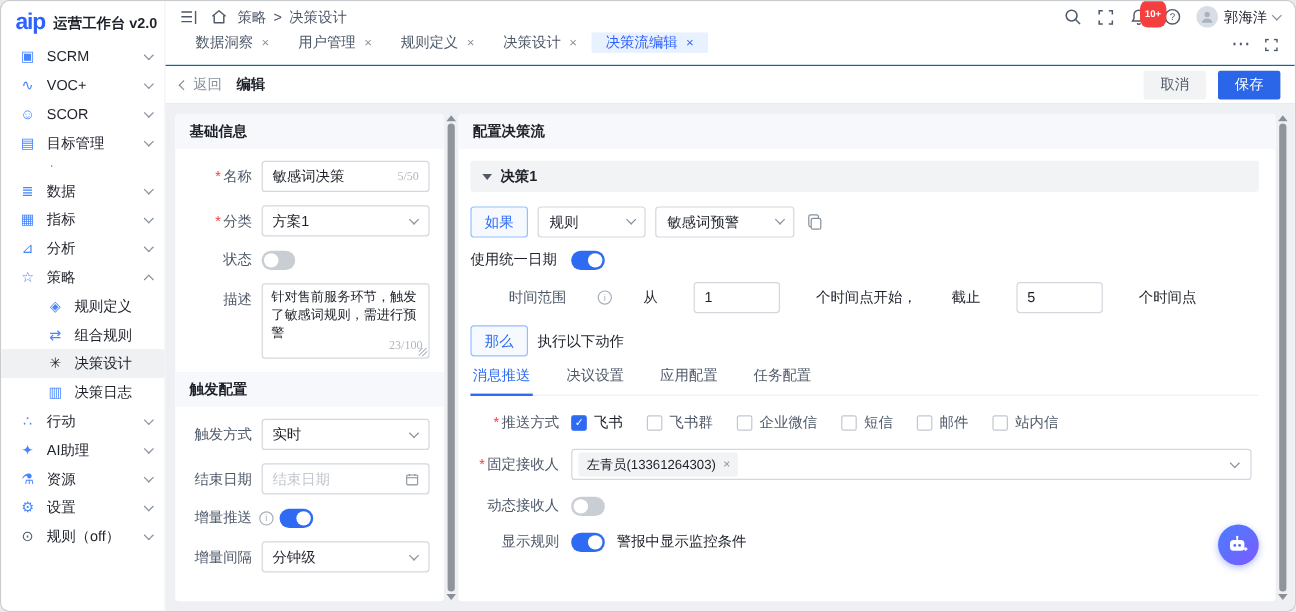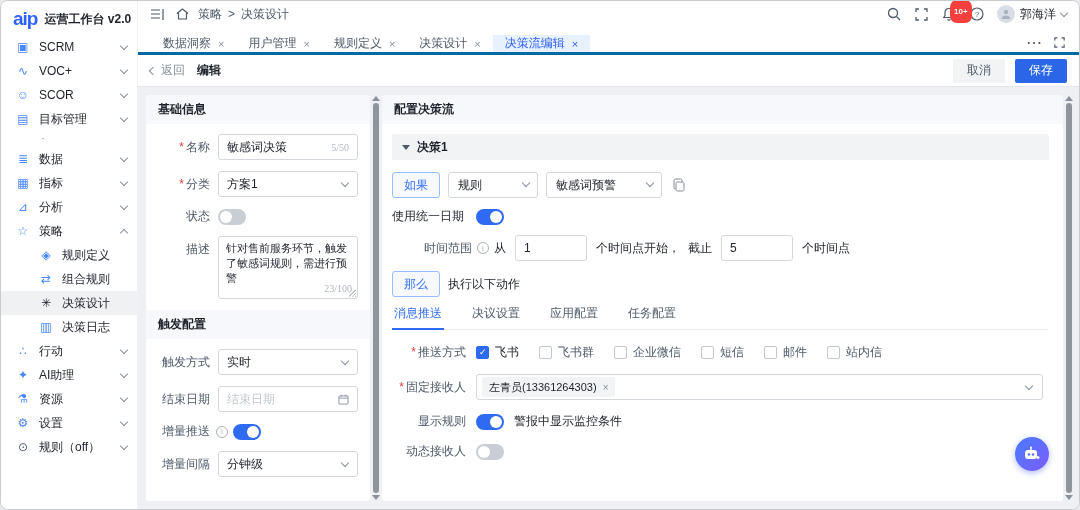--- a/index.html
+++ b/index.html
@@ -26,21 +26,21 @@
   .main { flex:1; display:flex; flex-direction:column; min-width:0; }
   .topbar { height:26px; display:flex; align-items:center; padding:0 12px 0 12px; background:#fff; }
   .bc { font-size:12px; color:#4e5969; display:flex; align-items:center; gap:6px; }
   .tb-ic { width:15px; height:15px; display:inline-flex; align-items:center; justify-content:center; color:#4e5969; }
   .tb-right { margin-left:auto; display:flex; align-items:center; gap:13px; }
   .bell-wrap { position:relative; }
   .badge { position:absolute; top:-7px; left:8px; background:#f53f3f; color:#fff; font-size:8px; border-radius:7px; padding:7px 4px; line-height:9px; font-weight:700; }
   .avatar { width:18px; height:18px; border-radius:50%; background:#d8dde6; display:inline-flex; align-items:center; justify-content:center; overflow:hidden; }
   .uname { font-size:12px; color:#1d2129; display:flex; align-items:center; gap:5px; }
 
-  .tabbar { height:28px; background:#fff; border-bottom:3px solid #0369a1; display:flex; align-items:flex-end; padding-left:13px; }
+  .tabbar { height:28px; background:#fff; border-bottom:1px solid #0369a1; display:flex; align-items:flex-start; padding-left:13px; }
   .tab { display:flex; align-items:center; gap:7px; padding:0 12px; font-size:12px; color:#4e5969; cursor:pointer; }
   .tab .x { color:#86909c; font-size:11px; }
   .tab.active { background:#e8f1ff; color:#2e62ff; }
   .tab.active .x { color:#2e62ff; }
   .tabbar-right { margin-left:auto; display:flex; align-items:center; gap:12px; padding-right:14px; color:#4e5969; }
 
   .subhdr { height:32px; background:#fff; border-bottom:1px solid #e5e6eb; display:flex; align-items:center; padding:0 12px; }
   .back { display:flex; align-items:center; gap:5px; font-size:12px; color:#86909c; cursor:pointer; }
   .edit-title { font-size:12px; font-weight:700; color:#1d2129; margin-left:12px; }
   .btn { height:24px; padding:0 14px; border-radius:2px; font-size:12px; display:inline-flex; align-items:center; cursor:pointer; }
@@ -84,21 +84,21 @@
   .rrow { display:flex; align-items:center; margin-bottom:13px; }
   .rlab { font-size:12px; color:#4e5969; margin-right:12px; white-space:nowrap; }
   .radio { width:13px; height:13px; border-radius:50%; border:1px solid #c2c7cf; margin-right:6px; flex:0 0 13px; background:#fff; }
   .radio.on { border:4px solid #2f6bf2; }
   .ropt { display:flex; align-items:center; margin-right:22px; color:#1d2129; }
   .decbar { height:26px; background:#f2f3f5; border-radius:2px; display:flex; align-items:center; padding:0 10px; font-weight:700; margin-bottom:12px; }
   .caret { width:0; height:0; border-left:4px solid transparent; border-right:4px solid transparent; border-top:5px solid #4e5969; margin-right:7px; }
   .kw { height:26px; padding:0 11px; border:1px solid #94bfff; background:#f6faff; color:#2f6bf2; border-radius:3px; display:inline-flex; align-items:center; font-size:12px; margin-right:8px; cursor:pointer; }
   .msel { height:26px; border:1px solid #d3d7de; border-radius:3px; display:inline-flex; align-items:center; padding:0 24px 0 9px; position:relative; margin-right:8px; background:#fff; }
   .msel .cv { position:absolute; right:8px; top:10px; }
-  .indent { padding-left:32px; }
+  .indent { padding-left:32px;gap:21px; }
   .smin { width:72px; height:26px; border:1px solid #d3d7de; border-radius:3px; display:inline-flex; align-items:center; padding:0 8px; margin:0 9px; background:#fff; }
   .atabs { display:flex; gap:26px; border-bottom:1px solid #f0f1f3; margin-bottom:14px; margin-top:2px; }
   .atab { padding:2px 2px 7px; color:#4e5969; cursor:pointer; position:relative; }
   .atab.active { color:#2f6bf2; }
   .atab.active::after { content:""; position:absolute; left:0; right:0; bottom:-1px; height:2px; background:#2f6bf2; }
   .plab { width:74px; flex:0 0 74px; text-align:right; font-size:12px; color:#4e5969; margin-right:10px; white-space:nowrap; }
   .cb { width:13px; height:13px; border:1px solid #c2c7cf; border-radius:2px; background:#fff; margin-right:6px; flex:0 0 13px; }
   .cb.on { background:#2f6bf2; border-color:#2f6bf2; position:relative; }
   .cb.on::after { content:"✓"; position:absolute; color:#fff; font-size:9px; left:2px; top:0px; }
   .chk { display:flex; align-items:center; margin-right:20px; }
@@ -462,27 +462,27 @@
             <span class="plab req">固定接收人</span>
             <div class="bigsel">
               <span class="tagc">
                   <span>左青员(13361264303)</span>
                   <span class="x">×</span>
                 </span>
               <span class="cv"></span>
             </div>
           </div>
           <div class="rrow">
+            <span class="plab">动态接收人</span>
+            <span class="tg"></span>
+          </div>
+          <div class="rrow">
             <span class="plab">显示规则</span>
             <span class="tg on"></span>
             <span class="note">警报中显示监控条件</span>
-          </div>
-          <div class="rrow">
-            <span class="plab">动态接收人</span>
-            <span class="tg"></span>
           </div>
 
         </div>
       </section>
 
       <div class="rscroll">
         <span class="tri-up"></span>
         <span class="thumb"></span>
         <span class="tri-down"></span>
       </div>

